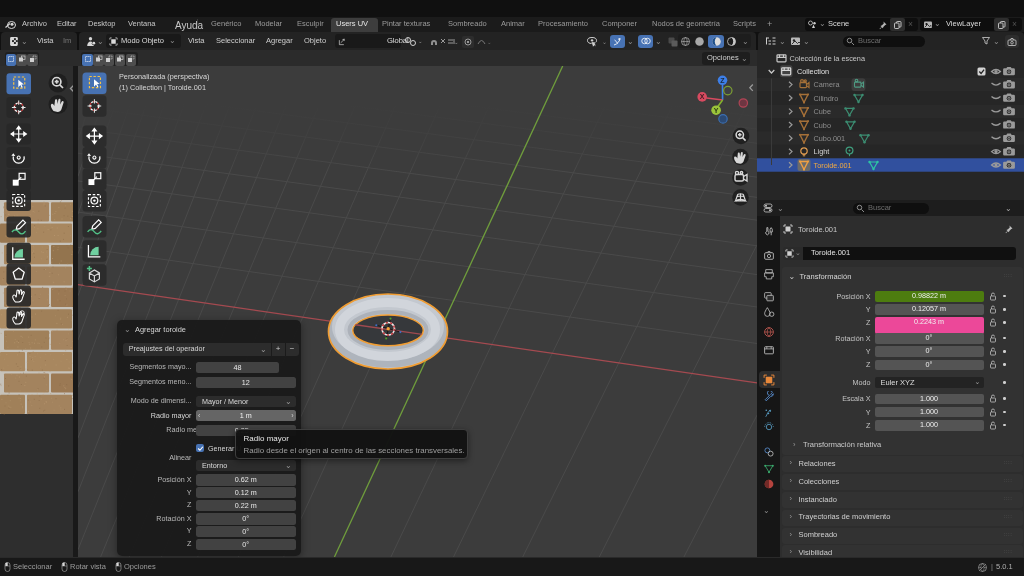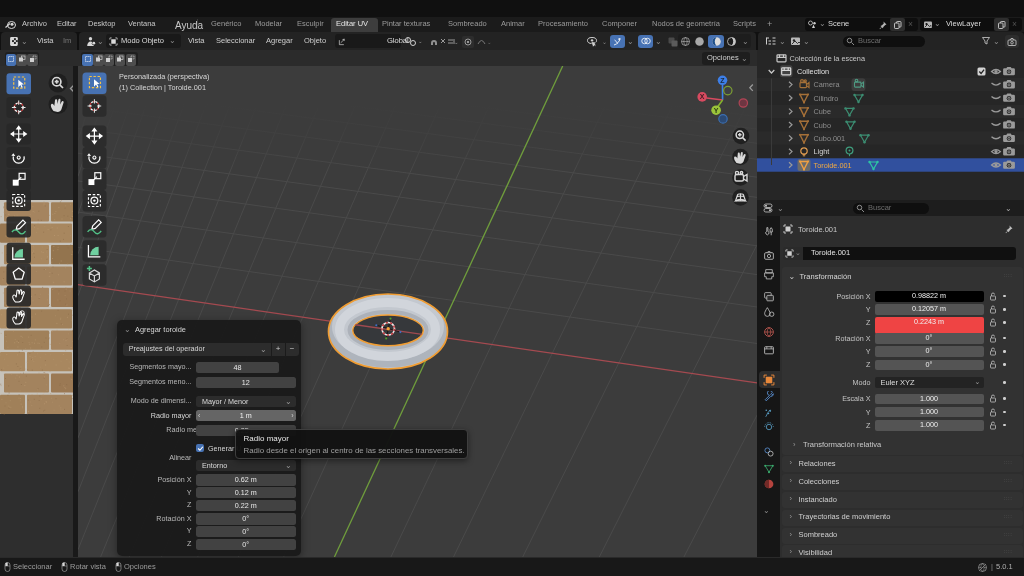--- a/index.html
+++ b/index.html
@@ -19,21 +19,21 @@
     <div class="ab txt" style="left:22px;top:19.5px;color:#c8c8c8;font-size:7.5px;">Archivo</div>
     <div class="ab txt" style="left:57px;top:19.5px;color:#c8c8c8;font-size:7.5px;">Editar</div>
     <div class="ab txt" style="left:88px;top:19.5px;color:#c8c8c8;font-size:7.5px;">Desktop</div>
     <div class="ab txt" style="left:128px;top:19.5px;color:#c8c8c8;font-size:7.5px;">Ventana</div>
     <div class="ab txt" style="left:167px;top:19.5px;color:#c8c8c8;font-size:10px;margin-left:8px;">Ayuda</div>
     <div class="ab" style="left:197px;top:19px;width:1px;height:10px;background:#3a3a3a;"></div>
     <div class="ab txt" style="left:211px;top:19.5px;color:#9b9b9b;font-size:7.5px;">Genérico</div>
     <div class="ab txt" style="left:255px;top:19.5px;color:#9b9b9b;font-size:7.5px;">Modelar</div>
     <div class="ab txt" style="left:297px;top:19.5px;color:#9b9b9b;font-size:7.5px;">Esculpir</div>
     <div class="ab" style="left:331px;top:17.5px;width:47px;height:14px;background:#3d3d3d;border-radius:3px 3px 0 0;"></div>
-    <div class="ab txt" style="left:336px;top:19.5px;color:#e6e6e6;font-size:7.5px;">Editar UV</div>
+    <div class="ab txt" style="left:336px;top:19.5px;color:#e6e6e6;font-size:7.5px;">Users UV</div>
     <div class="ab txt" style="left:382px;top:19.5px;color:#9b9b9b;font-size:7.5px;">Pintar texturas</div>
     <div class="ab txt" style="left:448px;top:19.5px;color:#9b9b9b;font-size:7.5px;">Sombreado</div>
     <div class="ab txt" style="left:501px;top:19.5px;color:#9b9b9b;font-size:7.5px;">Animar</div>
     <div class="ab txt" style="left:538px;top:19.5px;color:#9b9b9b;font-size:7.5px;">Procesamiento</div>
     <div class="ab txt" style="left:602px;top:19.5px;color:#9b9b9b;font-size:7.5px;">Componer</div>
     <div class="ab txt" style="left:652px;top:19.5px;color:#9b9b9b;font-size:7.5px;">Nodos de geometría</div>
     <div class="ab txt" style="left:733px;top:19.5px;color:#9b9b9b;font-size:7.5px;">Scripts</div>
     <div class="ab txt" style="left:767px;top:18.5px;color:#9b9b9b;font-size:9px;">+</div>
 <div class="ab" style="left:805px;top:18px;width:113px;height:12.5px;background:#0e0e0e;border-radius:3px;">
  <svg class="ab" style="left:2px;top:1.5px" width="10" height="10" viewBox="0 0 20 20">
@@ -1349,35 +1349,35 @@
   <div class="ab txt" style="left:12px;top:2px;color:#8a8a8a;font-size:7px;">⌄</div>
  </div>
  <div class="ab" style="left:46px;top:47px;width:213px;height:13px;background:#101010;border-radius:0 3px 3px 0;">
   <div class="ab txt" style="left:8px;top:2.2px;color:#e2e2e2;">Toroide.001</div>
  </div>
  <div class="ab" style="left:24.5px;top:66.5px;width:241px;height:188.5px;background:#323232;border-radius:3px;">
   <div class="ab txt" style="left:7px;top:5px;color:#c9c9c9;font-size:8px;">⌄</div>
   <div class="ab txt" style="left:18px;top:6px;color:#d8d8d8;">Transformación</div>
   <div class="ab txt" style="left:222px;top:5px;color:#5e5e5e;font-size:6px;letter-spacing:0.6px;">::::</div>
   <div class="ab" style="left:0;top:26.30000000000001px;width:89px;text-align:right;"><span class="txt" style="color:#c4c4c4;font-size:7.2px;">Posición X</span></div>
-        <div class="ab" style="left:93px;top:24.50000000000001px;width:109px;height:10.8px;background:#000000;border-radius:2px;text-align:center;"><span style="color:#f0f0f0;font-size:7.2px;line-height:10.8px;">0.98822 m</span></div>
+        <div class="ab" style="left:93px;top:24.50000000000001px;width:109px;height:10.8px;background:#4d7c0f;border-radius:2px;text-align:center;"><span style="color:#f0f0f0;font-size:7.2px;line-height:10.8px;">0.98822 m</span></div>
         <svg class="ab" style="left:207px;top:25.30000000000001px" width="8" height="9" viewBox="0 0 16 18">
     <rect x="3" y="8" width="10" height="8" rx="1.5" fill="none" stroke="#c9c9c9" stroke-width="1.5"></rect>
     <path d="M5 8 V5 a3 3 0 0 1 6 0" fill="none" stroke="#c9c9c9" stroke-width="1.5"></path>
         </svg>
     <div class="ab" style="left:221.5px;top:28.30000000000001px;width:2.6px;height:2.6px;border-radius:50%;background:#cfcfcf;"></div>
         <div class="ab" style="left:0;top:39.500000000000014px;width:89px;text-align:right;"><span class="txt" style="color:#c4c4c4;font-size:7.2px;">Y</span></div>
         <div class="ab" style="left:93px;top:37.70000000000002px;width:109px;height:10.8px;background:#545454;border-radius:2px;text-align:center;"><span style="color:#f0f0f0;font-size:7.2px;line-height:10.8px;">0.12057 m</span></div>
         <svg class="ab" style="left:207px;top:38.500000000000014px" width="8" height="9" viewBox="0 0 16 18">
     <rect x="3" y="8" width="10" height="8" rx="1.5" fill="none" stroke="#c9c9c9" stroke-width="1.5"></rect>
     <path d="M5 8 V5 a3 3 0 0 1 6 0" fill="none" stroke="#c9c9c9" stroke-width="1.5"></path>
         </svg>
     <div class="ab" style="left:221.5px;top:41.500000000000014px;width:2.6px;height:2.6px;border-radius:50%;background:#cfcfcf;"></div>
         <div class="ab" style="left:0;top:52.70000000000001px;width:89px;text-align:right;"><span class="txt" style="color:#c4c4c4;font-size:7.2px;">Z</span></div>
-        <div class="ab" style="left:93px;top:50.90000000000001px;width:109px;height:17px;background:#ef4444;border-radius:2px;text-align:center;"><span style="color:#f0f0f0;font-size:7.2px;line-height:10.8px;">0.2243 m</span></div>
+        <div class="ab" style="left:93px;top:50.90000000000001px;width:109px;height:17px;background:#ec4899;border-radius:2px;text-align:center;"><span style="color:#f0f0f0;font-size:7.2px;line-height:10.8px;">0.2243 m</span></div>
         <svg class="ab" style="left:207px;top:51.70000000000001px" width="8" height="9" viewBox="0 0 16 18">
     <rect x="3" y="8" width="10" height="8" rx="1.5" fill="none" stroke="#c9c9c9" stroke-width="1.5"></rect>
     <path d="M5 8 V5 a3 3 0 0 1 6 0" fill="none" stroke="#c9c9c9" stroke-width="1.5"></path>
         </svg>
     <div class="ab" style="left:221.5px;top:54.70000000000001px;width:2.6px;height:2.6px;border-radius:50%;background:#cfcfcf;"></div>
         <div class="ab" style="left:0;top:68.39999999999998px;width:89px;text-align:right;"><span class="txt" style="color:#c4c4c4;font-size:7.2px;">Rotación X</span></div>
         <div class="ab" style="left:93px;top:66.59999999999998px;width:109px;height:10.8px;background:#545454;border-radius:2px;text-align:center;"><span style="color:#f0f0f0;font-size:7.2px;line-height:10.8px;">0°</span></div>
         <svg class="ab" style="left:207px;top:67.39999999999998px" width="8" height="9" viewBox="0 0 16 18">
     <rect x="3" y="8" width="10" height="8" rx="1.5" fill="none" stroke="#c9c9c9" stroke-width="1.5"></rect>
     <path d="M5 8 V5 a3 3 0 0 1 6 0" fill="none" stroke="#c9c9c9" stroke-width="1.5"></path>

